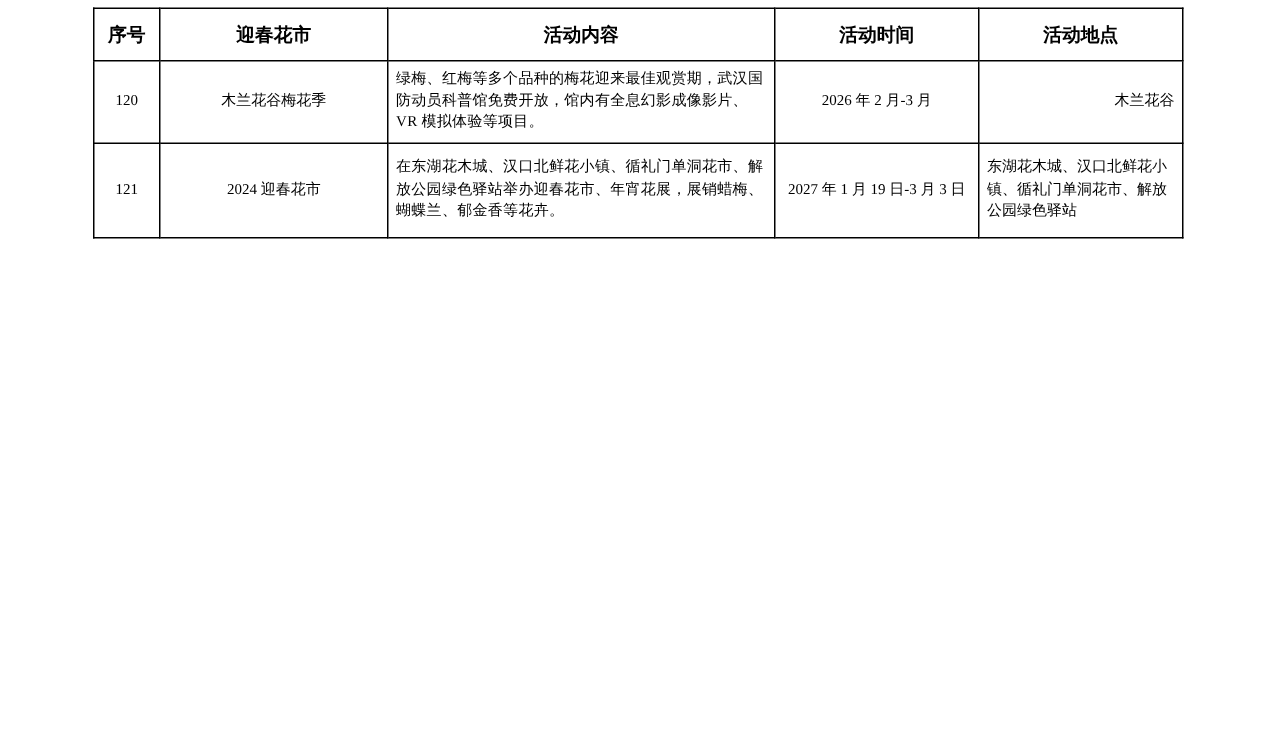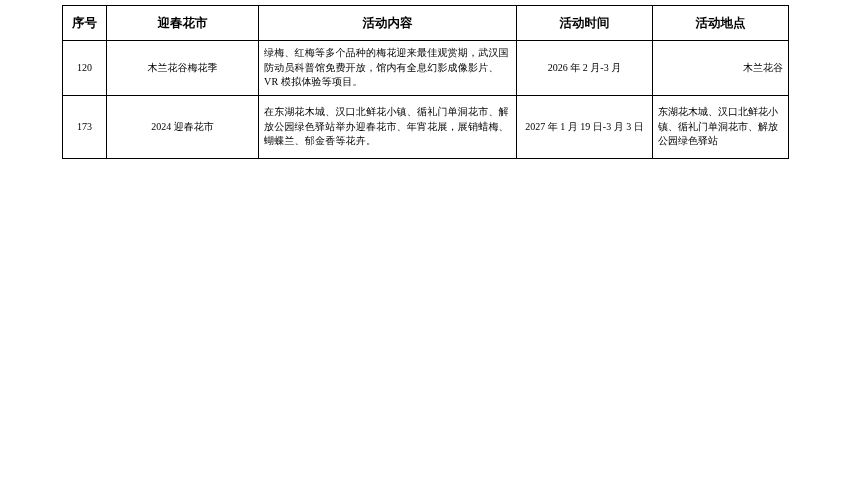--- a/index.html
+++ b/index.html
@@ -101,21 +101,21 @@
     </thead>
     <tbody>
       <tr class="row-120">
         <td class="cell-no">120</td>
         <td class="cell-name">木兰花谷梅花季</td>
         <td class="cell-desc">绿梅、红梅等多个品种的梅花迎来最佳观赏期，武汉国防动员科普馆免费开放，馆内有全息幻影成像影片、VR 模拟体验等项目。</td>
         <td class="cell-time">2026 年 2 月-3 月</td>
         <td class="cell-place" style="text-align:right;">木兰花谷</td>
       </tr>
       <tr class="row-121">
-        <td class="cell-no">173</td>
+        <td class="cell-no">121</td>
         <td class="cell-name">2024 迎春花市</td>
         <td class="cell-desc">在东湖花木城、汉口北鲜花小镇、循礼门单洞花市、解放公园绿色驿站举办迎春花市、年宵花展，展销蜡梅、蝴蝶兰、郁金香等花卉。</td>
         <td class="cell-time">2027 年 1 月 19 日-3 月 3 日</td>
         <td class="cell-place">东湖花木城、汉口北鲜花小镇、循礼门单洞花市、解放公园绿色驿站</td>
       </tr>
     </tbody>
   </table>
 
 
 </div>

